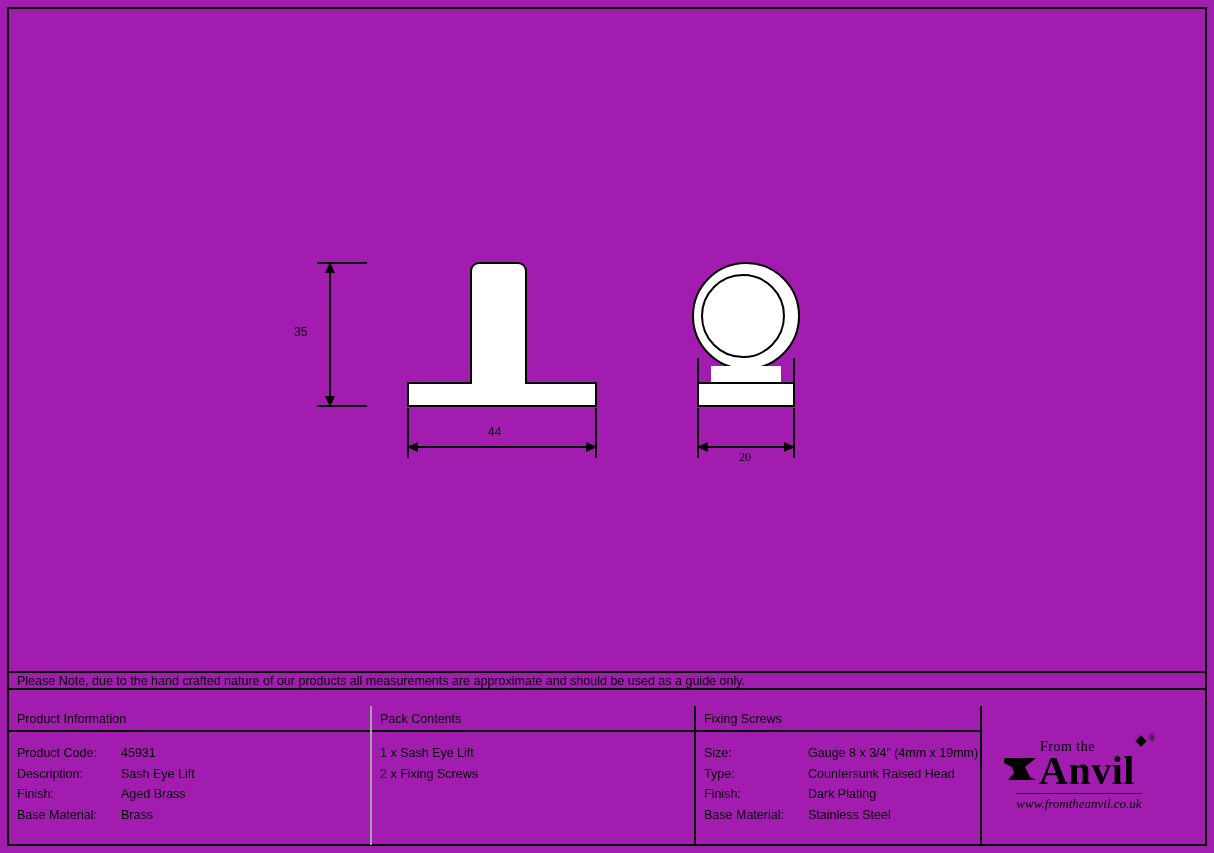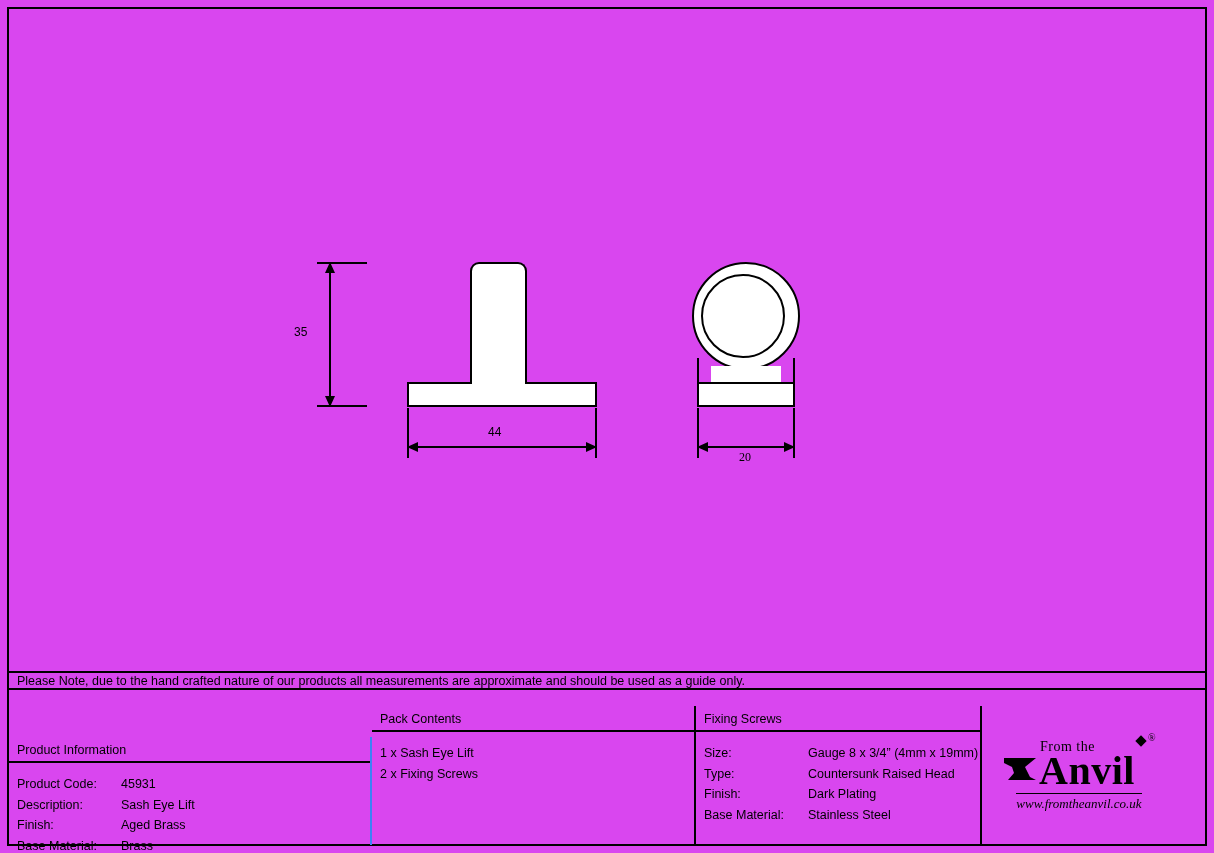--- a/index.html
+++ b/index.html
@@ -9,21 +9,21 @@
   }
   body {
     font-family: "Liberation Sans", sans-serif;
     color: #000000;
   }
   .sheet {
     position: relative;
     width: 1214px;
     height: 853px;
     box-sizing: border-box;
-    background: #d946ef;
+    background: #a21caf;
     overflow: hidden;
   }
   .frame {
     position: absolute;
     left: 7px;
     top: 7px;
     width: 1200px;
     height: 839px;
     border: 2px solid #000000;
     box-sizing: border-box;
@@ -295,21 +295,21 @@
     top: 706px;
     width: 1196px;
     height: 139px;
     display: flex;
   }
   .col {
     position: relative;
     box-sizing: border-box;
     padding: 6px 0 0 8px;
   }
-  .col-pi { width: 363px; border-right: 2px solid #3b82f6; margin-top: 31px; }
+  .col-pi { width: 363px; border-right: 2px solid #a3a3a3; }
   .col-pc { width: 324px; border-right: 2px solid #000000; }
   .col-fs { width: 286px; border-right: 2px solid #000000; }
   .col-logo {
     width: 194px;
     padding: 12px;
     display: flex;
     align-items: center;
     justify-content: center;
   }
   .col-head {

